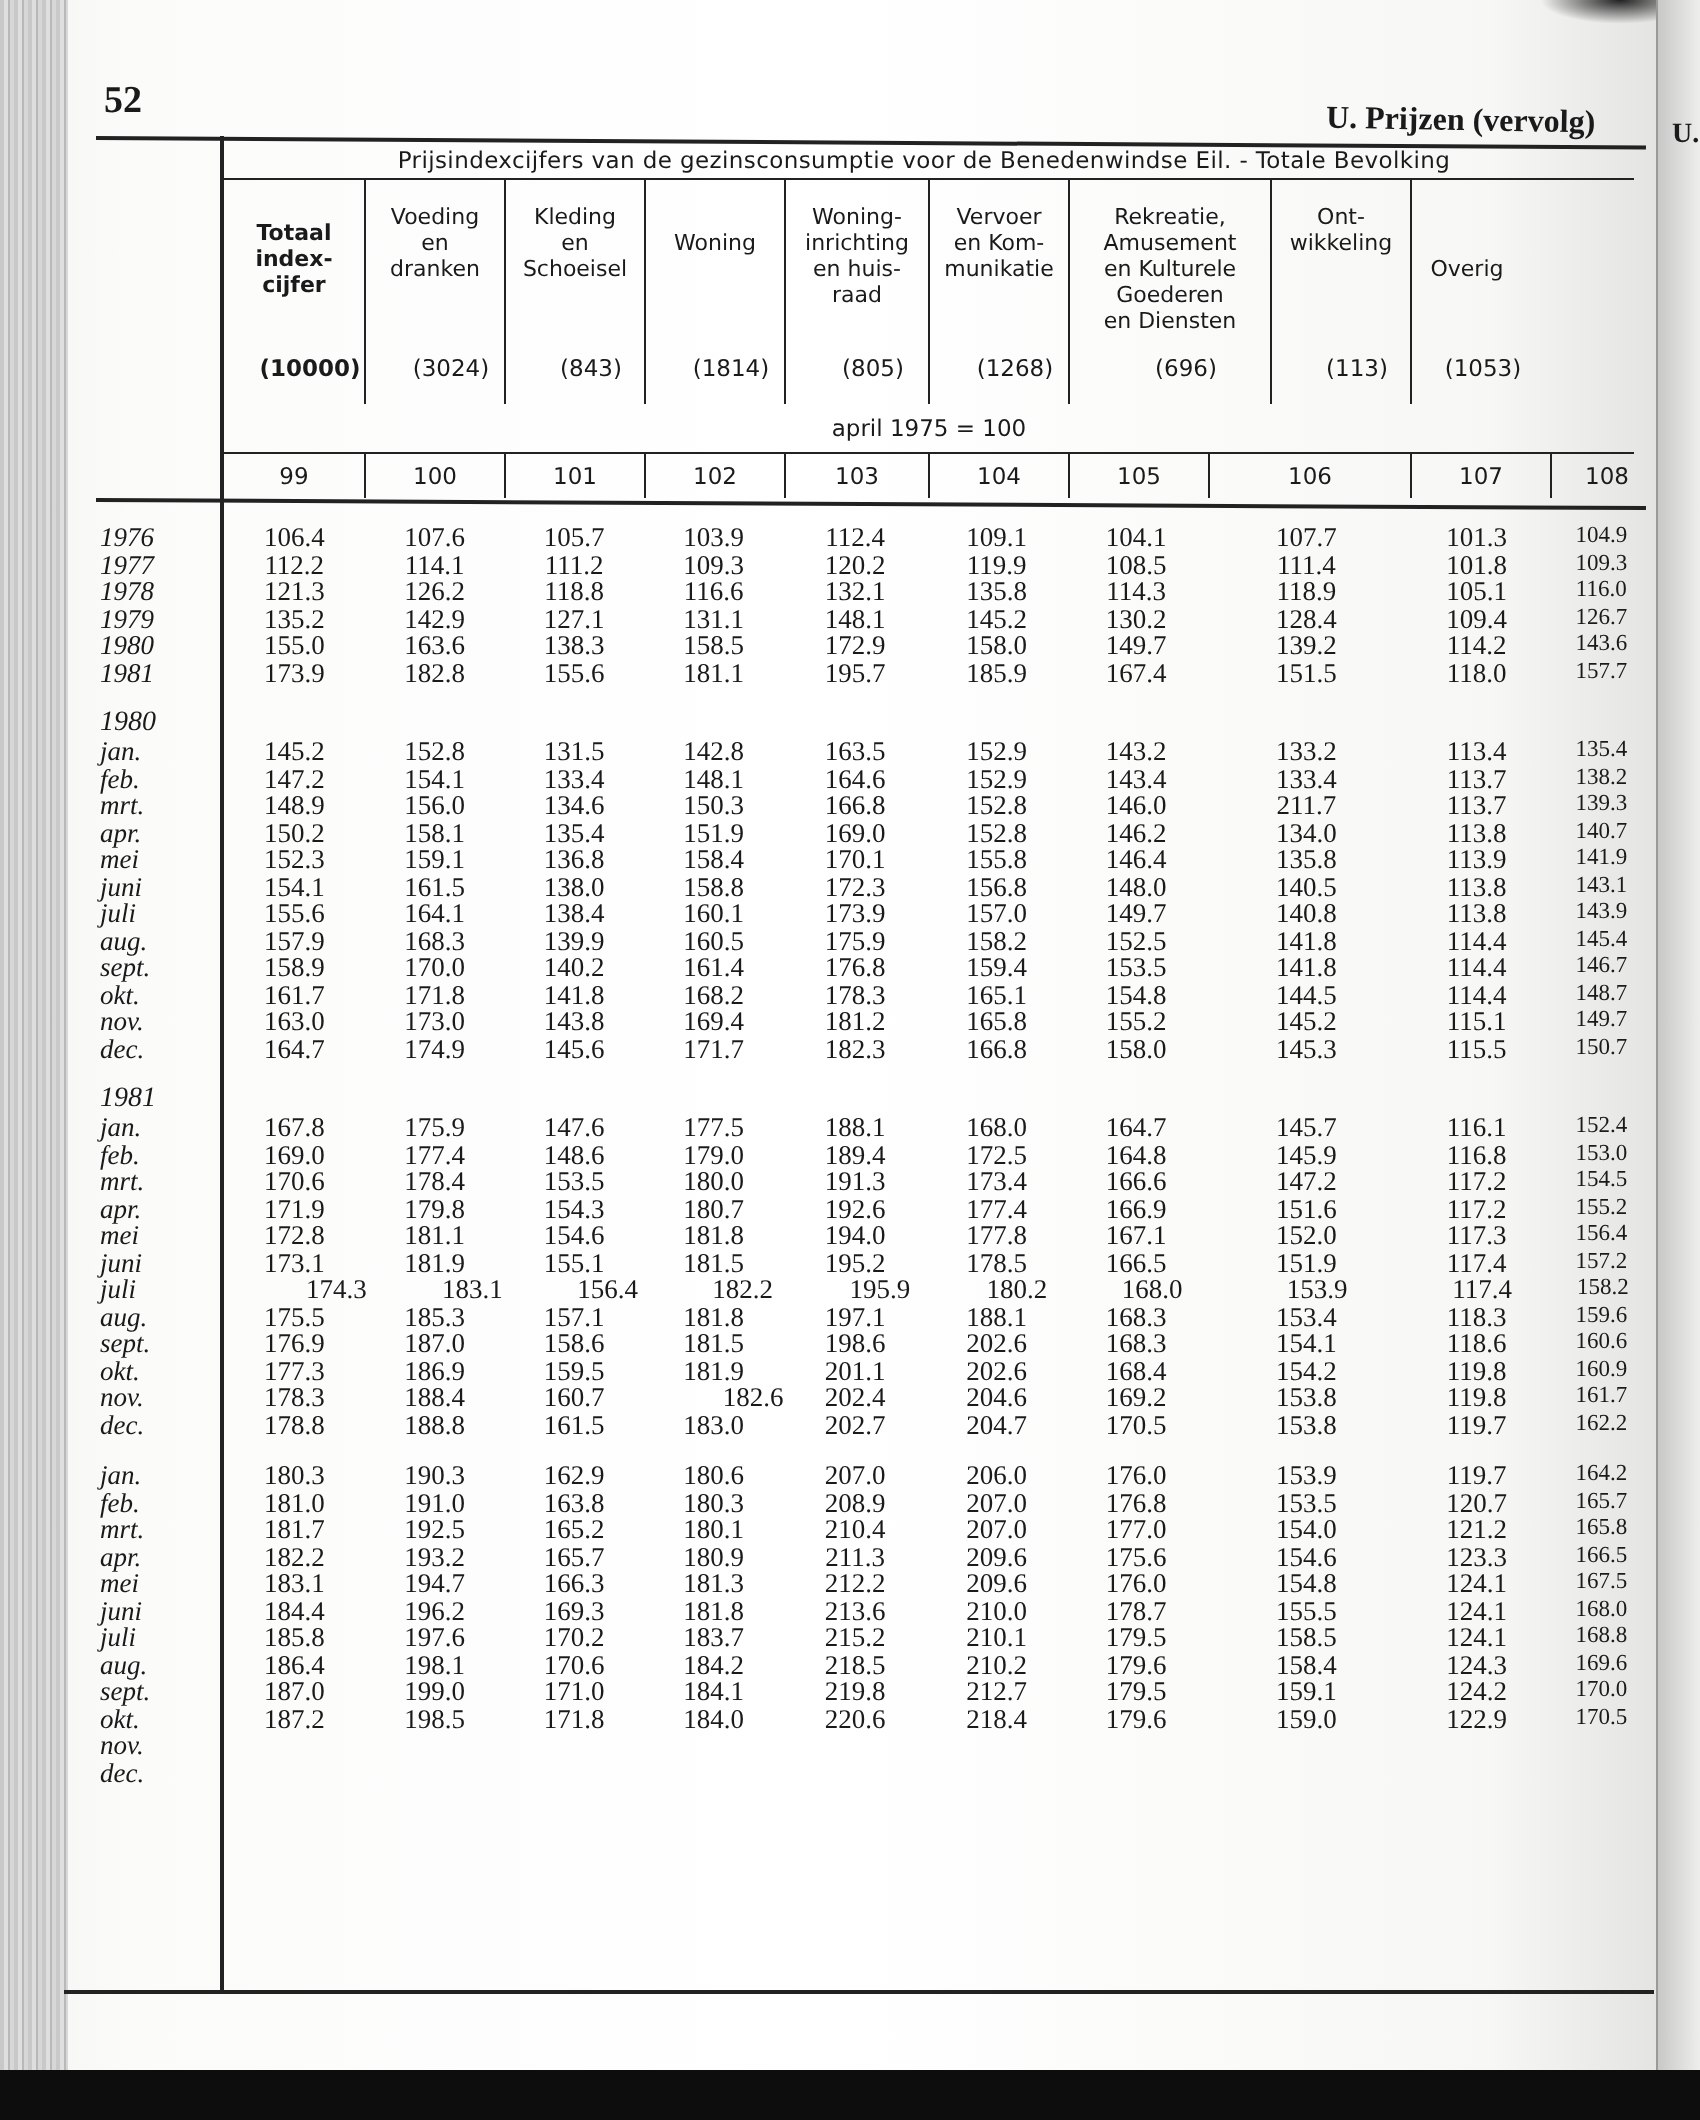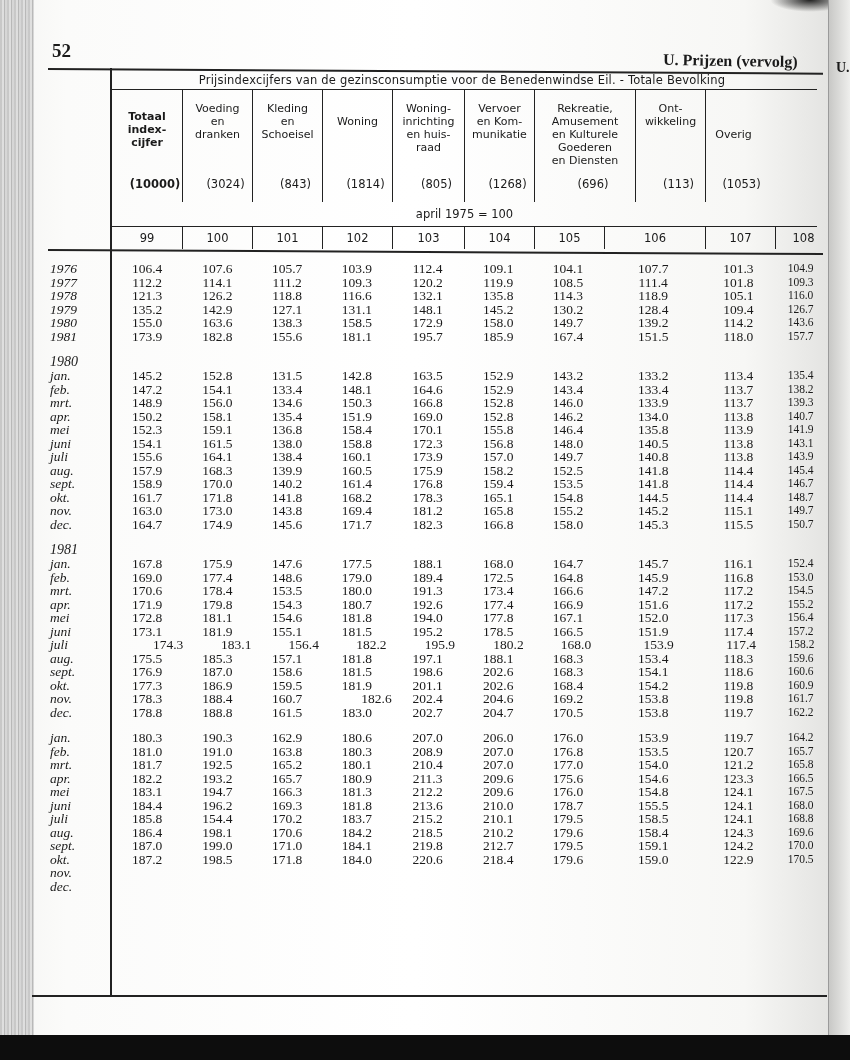--- a/index.html
+++ b/index.html
@@ -277,21 +277,21 @@
         </div>
         <div class="row">
           <div class="lbl">mrt.</div>
           <div class="v" style="width: 71px;">148.9</div>
           <div class="v" style="width: 70px;">156.0</div>
           <div class="v" style="width: 70px;">134.6</div>
           <div class="v" style="width: 70px;">150.3</div>
           <div class="v" style="width: 72px;">166.8</div>
           <div class="v" style="width: 70px;">152.8</div>
           <div class="v" style="width: 70px;">146.0</div>
-          <div class="v" style="width: 101px;">133.9</div>
+          <div class="v" style="width: 101px;">211.7</div>
           <div class="v" style="width: 70px;">113.7</div>
           <div class="v last" style="width: 55px;">139.3</div>
         </div>
         <div class="row">
           <div class="lbl">apr.</div>
           <div class="v" style="width: 71px;">150.2</div>
           <div class="v" style="width: 70px;">158.1</div>
           <div class="v" style="width: 70px;">135.4</div>
           <div class="v" style="width: 70px;">151.9</div>
           <div class="v" style="width: 72px;">169.0</div>
@@ -640,21 +640,21 @@
           <div class="v" style="width: 72px;">213.6</div>
           <div class="v" style="width: 70px;">210.0</div>
           <div class="v" style="width: 70px; text-align: center;">178.7</div>
           <div class="v" style="width: 101px;">155.5</div>
           <div class="v" style="width: 70px;">124.1</div>
           <div class="v last" style="width: 55px;">168.0</div>
         </div>
         <div class="row">
           <div class="lbl">juli</div>
           <div class="v" style="width: 71px;">185.8</div>
-          <div class="v" style="width: 70px;">154.4</div>
+          <div class="v" style="width: 70px;">197.6</div>
           <div class="v" style="width: 70px;">170.2</div>
           <div class="v" style="width: 70px;">183.7</div>
           <div class="v" style="width: 72px;">215.2</div>
           <div class="v" style="width: 70px;">210.1</div>
           <div class="v" style="width: 70px;">179.5</div>
           <div class="v" style="width: 101px;">158.5</div>
           <div class="v" style="width: 70px;">124.1</div>
           <div class="v last" style="width: 55px;">168.8</div>
         </div>
         <div class="row">

